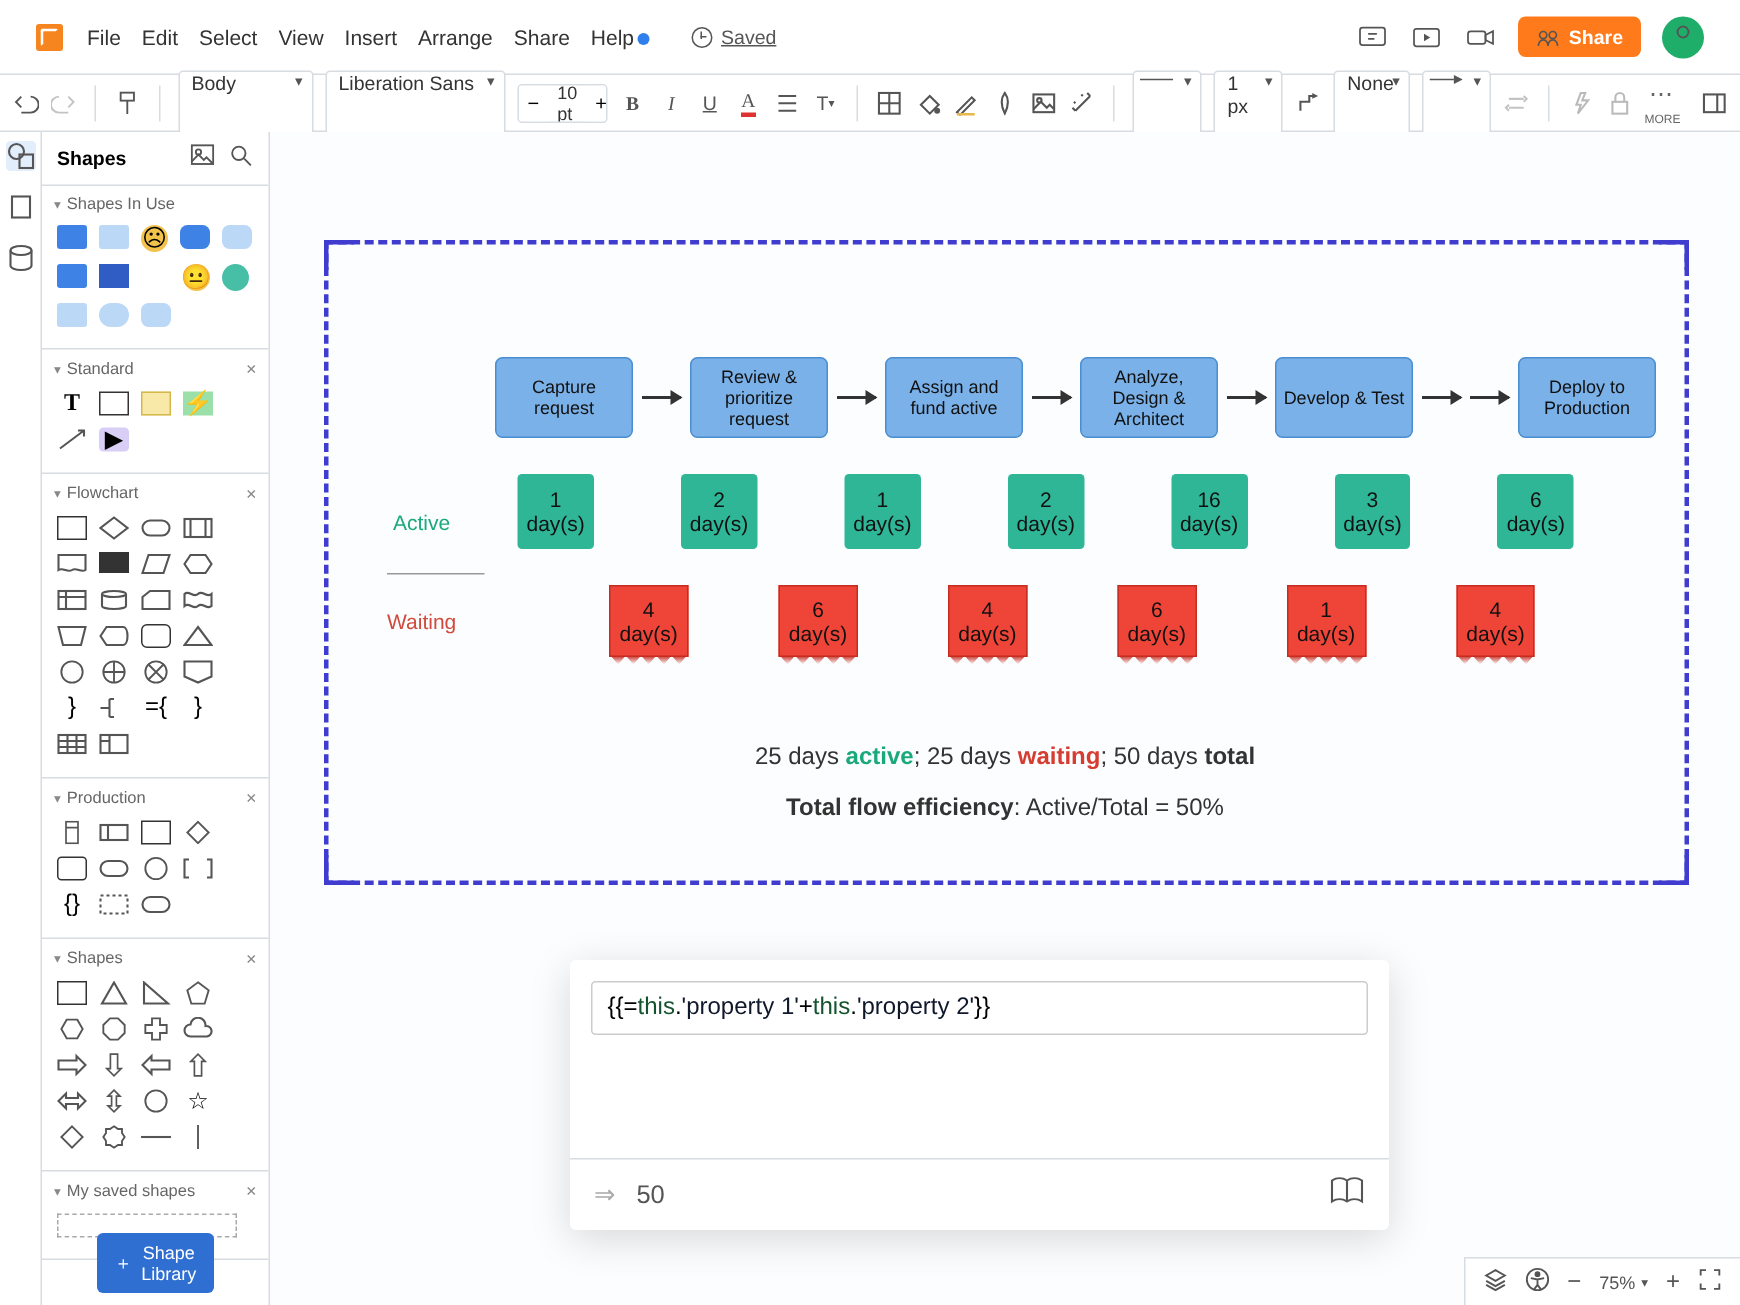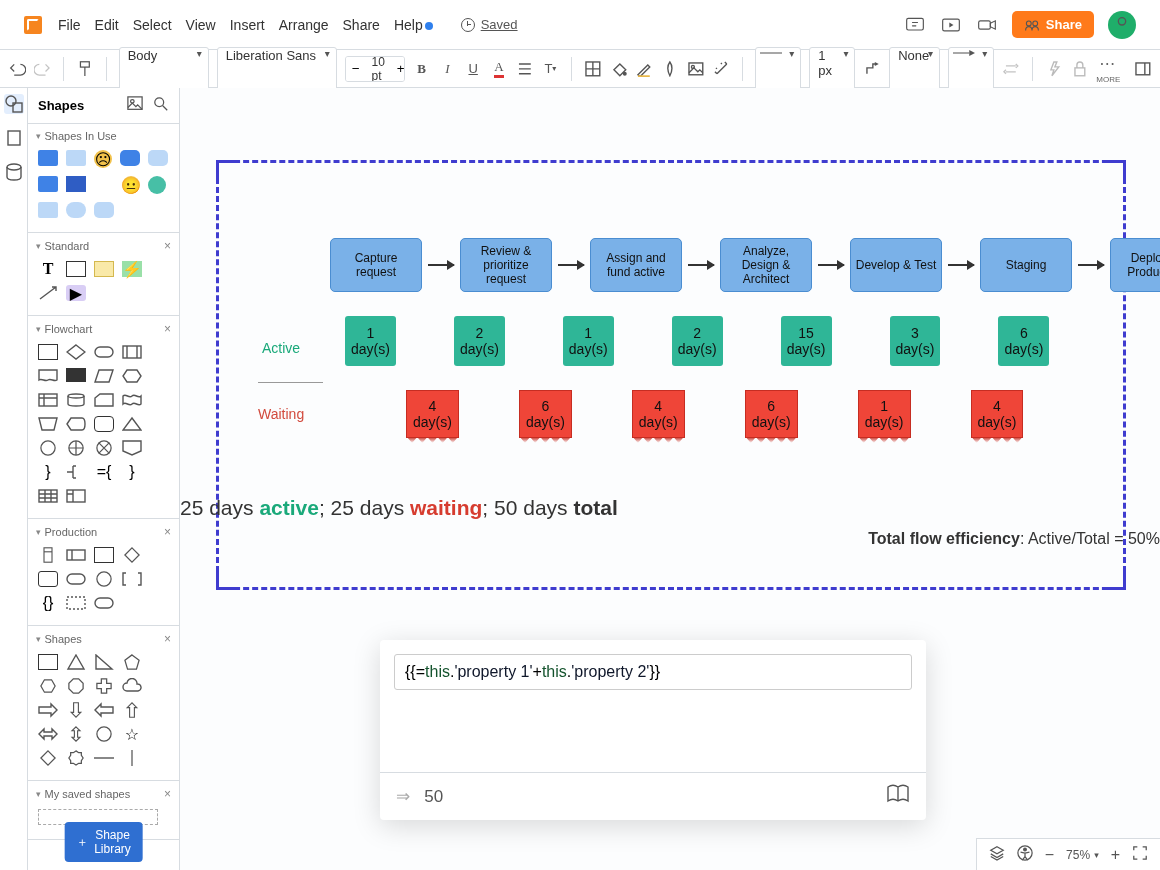--- a/index.html
+++ b/index.html
@@ -82,24 +82,24 @@
   .pbox{width:92px;height:54px;background:var(--blue);border:1px solid #4a8dd1;border-radius:5px;display:flex;align-items:center;justify-content:center;text-align:center;font-size:12px;color:#111;padding:4px}
   .arrow{width:26px;height:2px;background:#333;position:relative}
   .arrow::after{content:"";position:absolute;right:-1px;top:-4px;border-left:8px solid #333;border-top:5px solid transparent;border-bottom:5px solid transparent}
   .label-left{position:absolute;font-size:14px}
   .teal-row{position:absolute;top:228px;left:165px;display:flex;gap:58px}
   .tbox{min-width:50px;height:50px;background:var(--teal);border-radius:3px;display:flex;flex-direction:column;align-items:center;justify-content:center;font-size:14px;color:#111;padding:0 6px}
   .red-row{position:absolute;top:302px;left:226px;display:flex;gap:60px}
   .rbox{min-width:46px;height:48px;background:var(--red);border:1px solid #c62d22;display:flex;flex-direction:column;align-items:center;justify-content:center;font-size:14px;color:#111;padding:0 6px;position:relative}
   .rbox::after{content:"";position:absolute;left:0;right:0;bottom:-6px;height:6px;background:linear-gradient(to top,transparent 0,#c62d22 100%);clip-path:polygon(0 0,10% 100%,20% 0,30% 100%,40% 0,50% 100%,60% 0,70% 100%,80% 0,90% 100%,100% 0)}
   .hr{position:absolute;left:78px;top:294px;width:65px;border-top:1px solid #999}
-  .summary{position:absolute;top:408px;left:0;right:0;text-align:left;font-size:21px;color:#333}
+  .summary{position:absolute;top:408px;left:0;right:0;text-align:center;font-size:16px;color:#333}
   .summary .green{color:#1aa97a;font-weight:700}
   .summary .redtxt{color:#d63c2f;font-weight:700}
-  .summary2{position:absolute;top:442px;left:0;right:0;text-align:right;font-size:16px;color:#333}
+  .summary2{position:absolute;top:442px;left:0;right:0;text-align:center;font-size:16px;color:#333}
   
   .popup{position:absolute;left:380px;top:640px;width:546px;height:180px;background:#fff;border-radius:4px;box-shadow:0 6px 28px rgba(0,0,0,.15);display:flex;flex-direction:column}
   .popup-input{margin:14px;height:36px;border:1px solid #ccc;border-radius:3px;display:flex;align-items:center;padding:0 10px;font-family:monospace;font-size:16px}
   .popup-input .kw{color:#14532d}
   .popup-input .str{color:#0f172a}
   .popup-body{flex:1}
   .popup-footer{height:48px;border-top:1px solid var(--border);display:flex;align-items:center;padding:0 16px;font-size:17px;color:#555}
   .popup-footer .result-arrow{color:#aaa;margin-right:14px}
   .popup-footer .book{margin-left:auto;font-size:20px;color:#555}
   
@@ -692,21 +692,20 @@
       <div class="pbox">Capture request</div>
         <div class="arrow"></div>
       <div class="pbox">Review &amp; prioritize request</div>
         <div class="arrow"></div>
       <div class="pbox">Assign and fund active</div>
         <div class="arrow"></div>
       <div class="pbox">Analyze, Design &amp; Architect</div>
         <div class="arrow"></div>
       <div class="pbox">Develop &amp; Test</div>
         <div class="arrow"></div>
-      <div class="pbox">Staging</div>
         <div class="arrow"></div>
       <div class="pbox">Deploy to Production</div>
     </div>
 
     <div class="label-left" style="top:252px;left:82px;color:#1aa97a">Active</div>
     <div class="hr"></div>
     <div class="label-left" style="top:318px;left:78px;color:#d24a3d">Waiting</div>
 
     <div class="teal-row">
       <div class="tbox">
@@ -719,21 +718,21 @@
         </div>
       <div class="tbox">
           <span>1</span>
           <span>day(s)</span>
         </div>
       <div class="tbox">
           <span>2</span>
           <span>day(s)</span>
         </div>
       <div class="tbox">
-          <span>15</span>
+          <span>16</span>
           <span>day(s)</span>
         </div>
       <div class="tbox">
           <span>3</span>
           <span>day(s)</span>
         </div>
       <div class="tbox">
           <span>6</span>
           <span>day(s)</span>
         </div>

